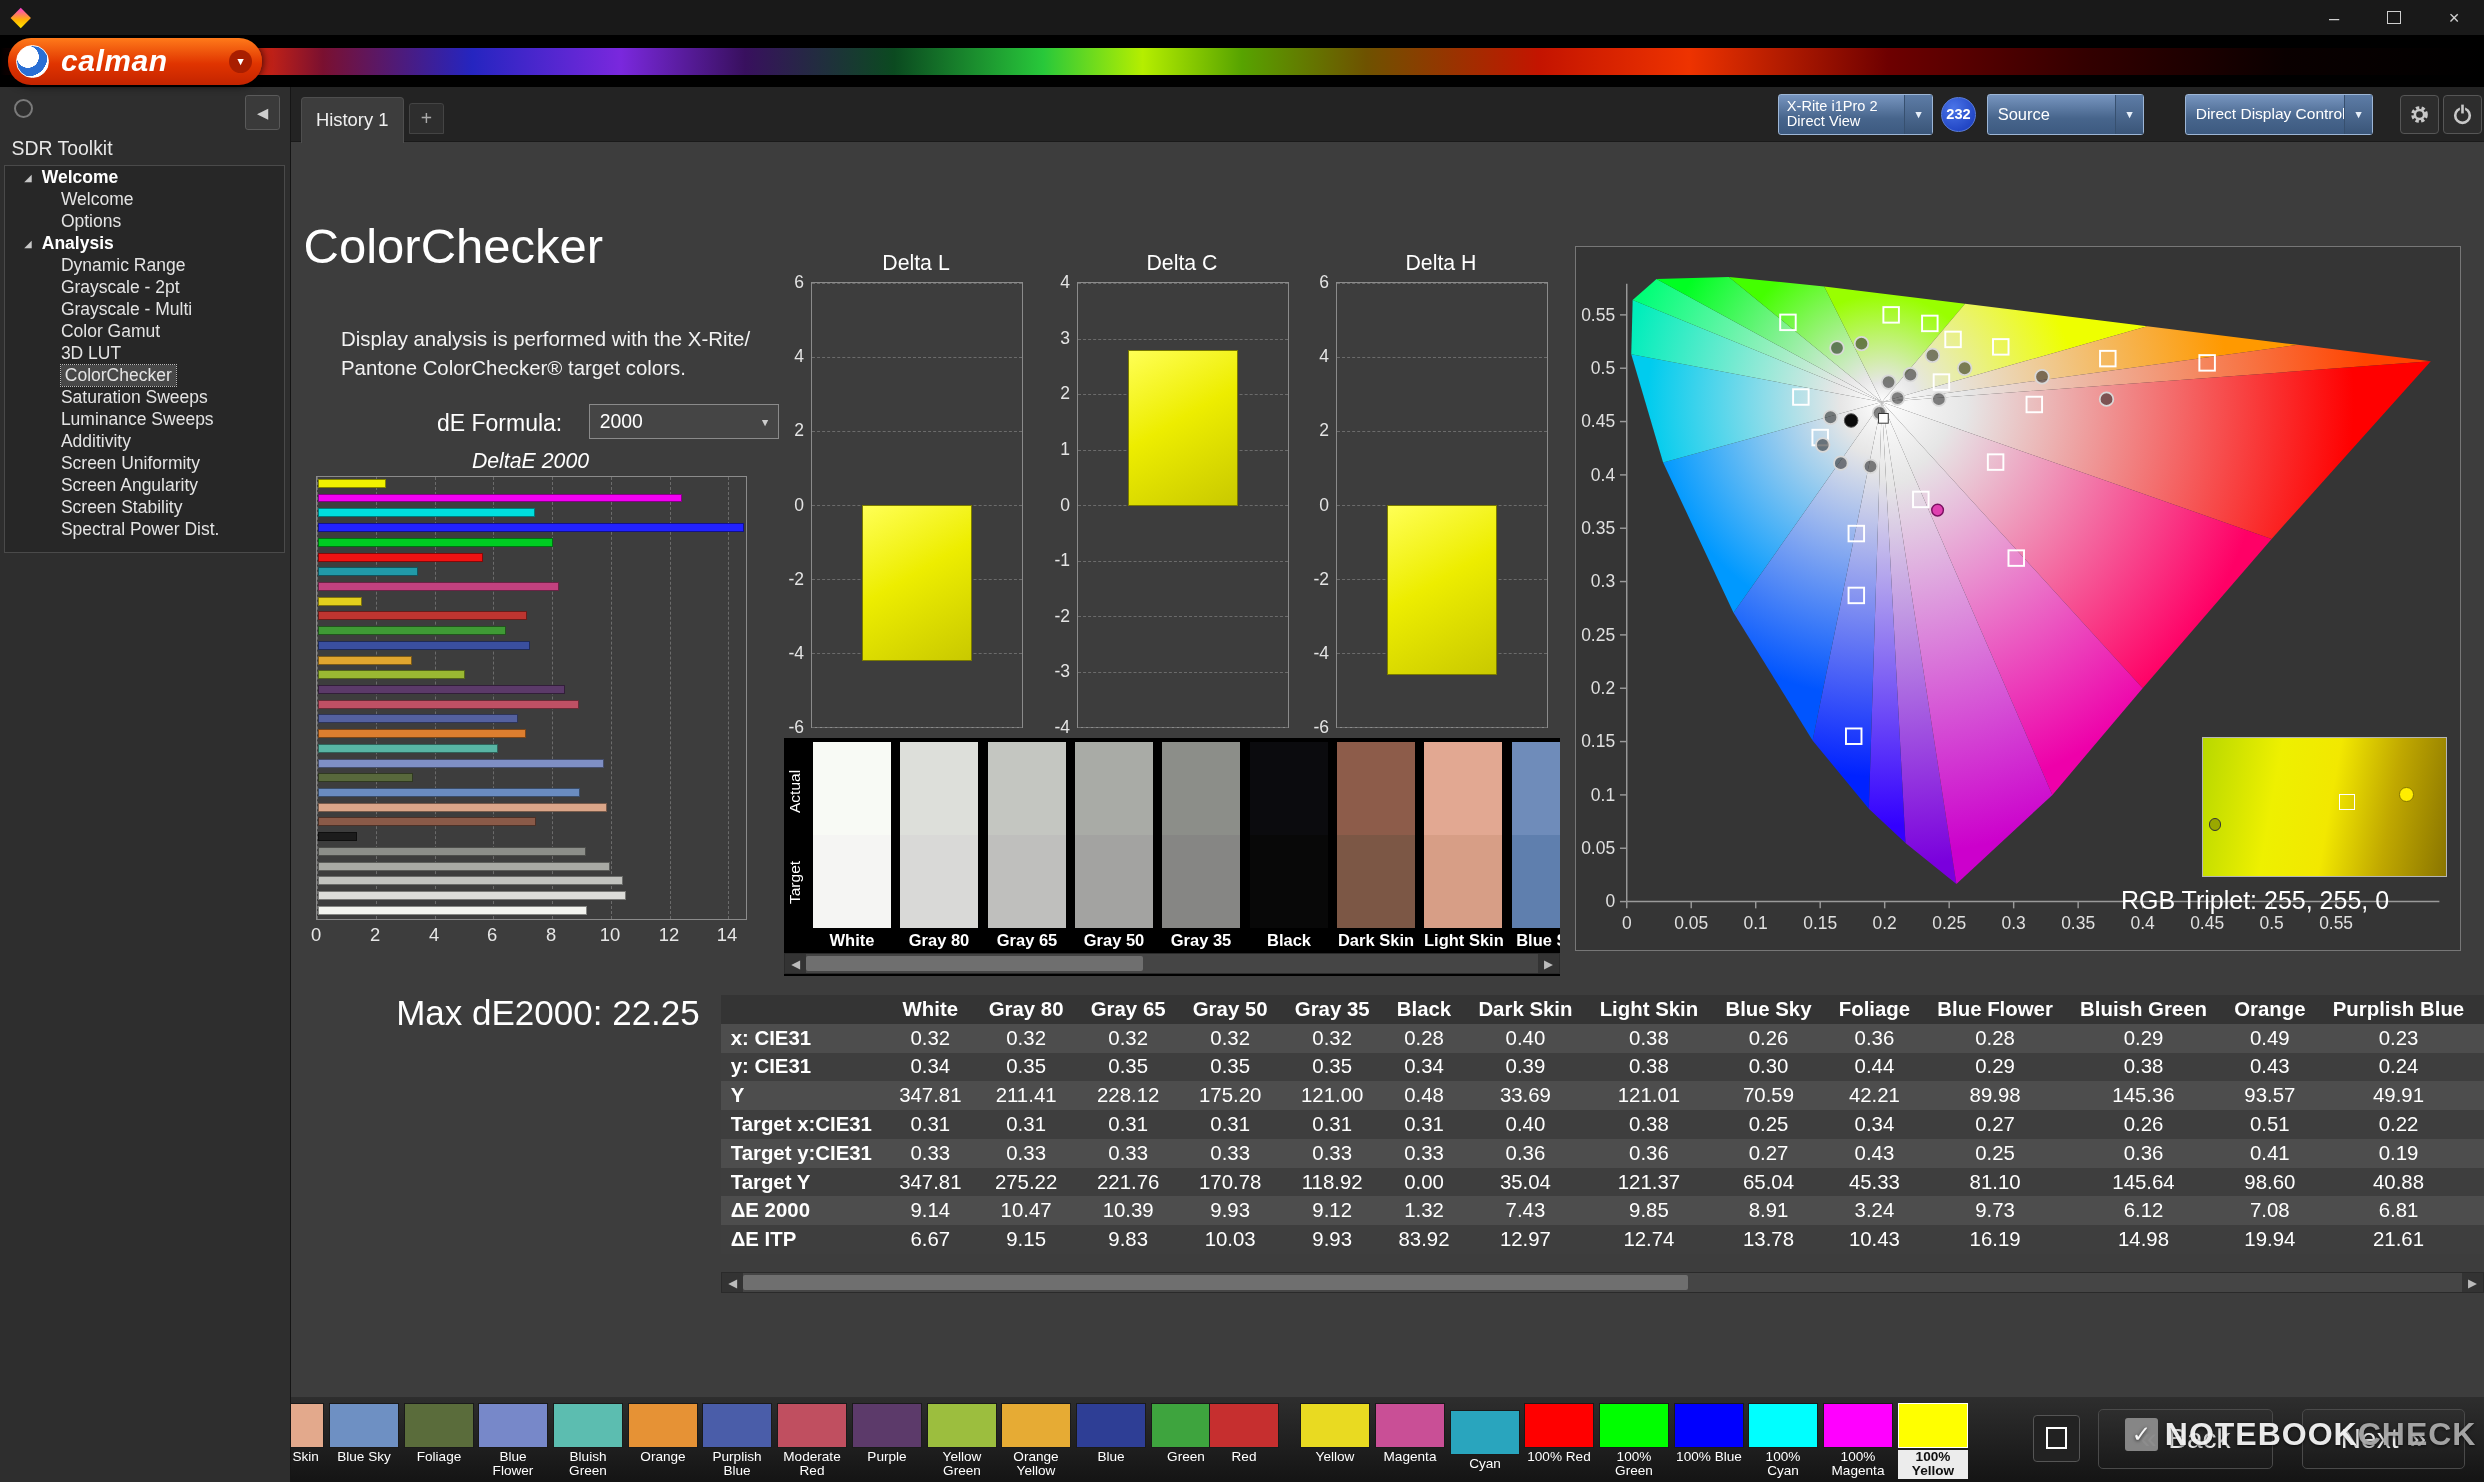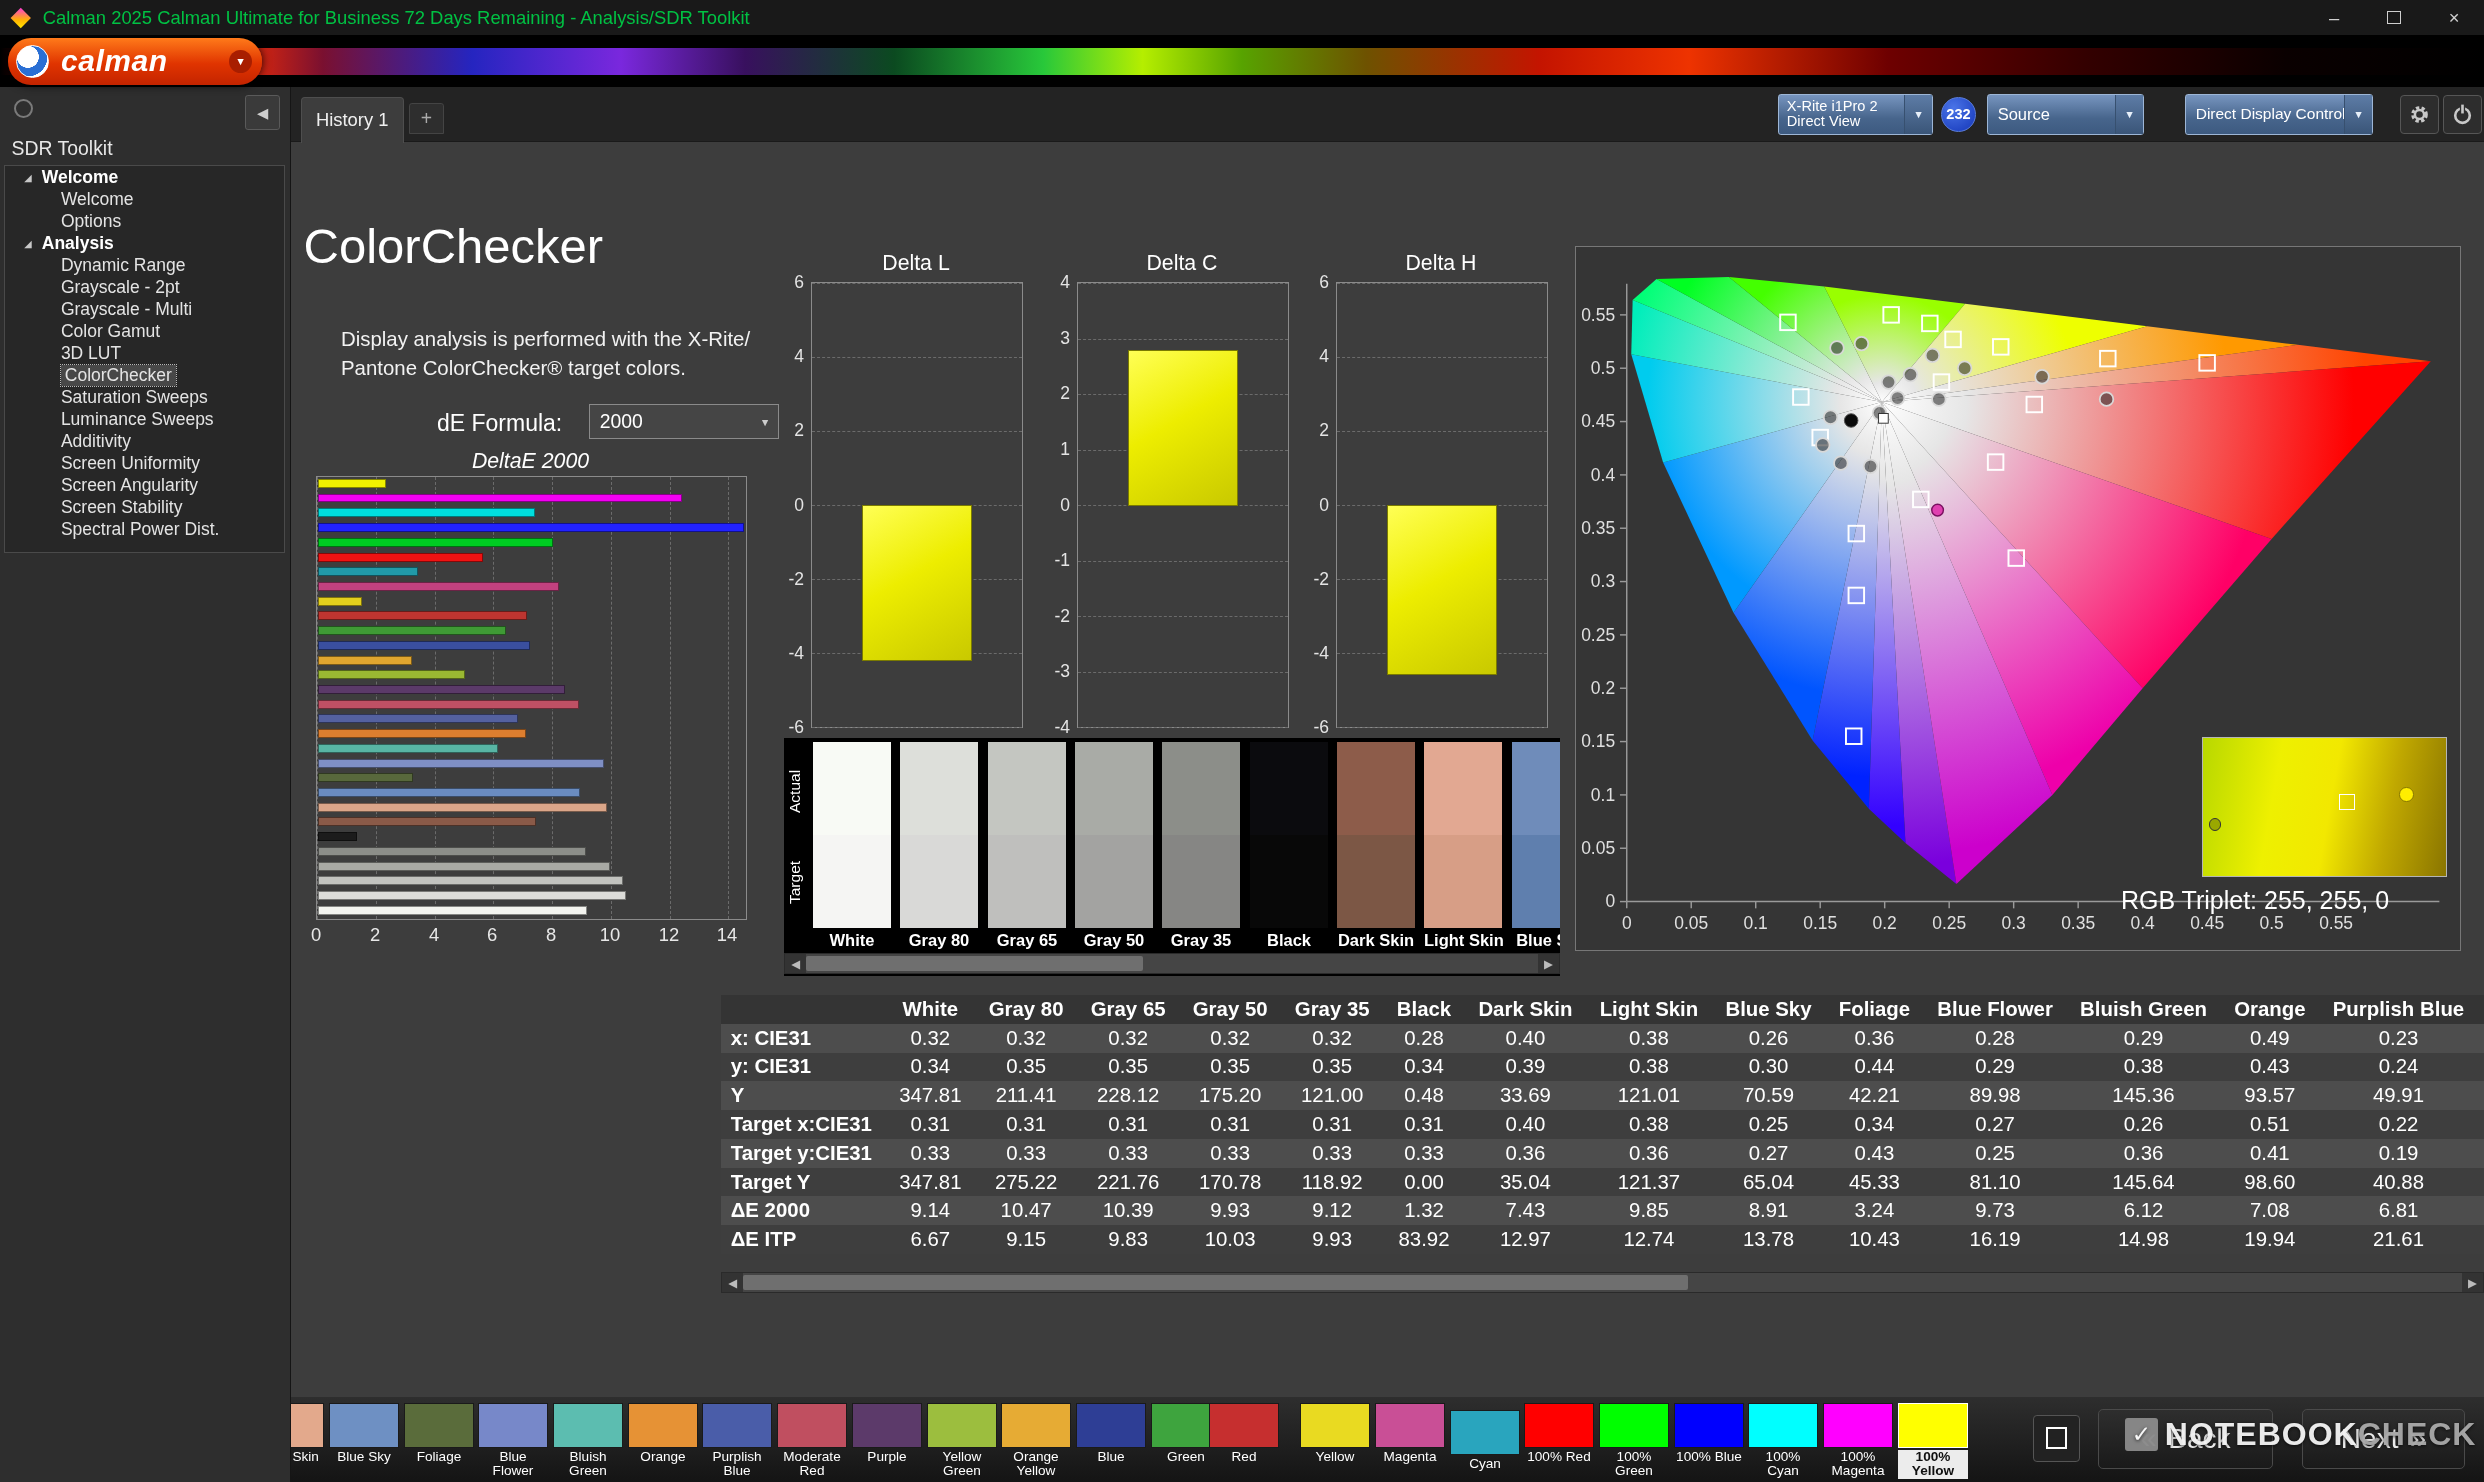--- a/index.html
+++ b/index.html
@@ -119,21 +119,20 @@
   #watermark{position:absolute;left:1834px;top:19.4px;display:flex;align-items:center;z-index:9;opacity:.96;text-shadow:0 1px 3.9px rgba(0,0,0,.7);}
   #watermark .wm-logo{width:33px;height:33px;background:#8a8a8a;color:#fff;display:flex;align-items:center;justify-content:center;font-size:23px;font-weight:bold;margin-right:6.8px;border-radius:2.9px;}
   #watermark .t1{font-size:32px;font-weight:bold;color:#f2f2f2;letter-spacing:1px;}
   #watermark .t2{font-size:32px;font-weight:bold;color:#a8a8a8;letter-spacing:1px;}
 </style>
 </head>
 <body>
 
 <div class="titlebar">
   <div class="tb-icon"></div>
-  <div class="tb-title">Calman 2025 Calman Ultimate for Business 72 Days Remaining  - Analysis/SDR Toolkit</div>
   <div class="tb-btns">
     <div class="tb-btn">–</div>
     <div class="tb-btn">
         <span class="maxglyph"></span>
       </div>
     <div class="tb-btn">×</div>
   </div>
 </div>
 
 <div class="logoband">
@@ -296,20 +295,21 @@
       <span style="left: 59px;">2</span>
       <span style="left: 118px;">4</span>
       <span style="left: 176px;">6</span>
       <span style="left: 235px;">8</span>
       <span style="left: 294px;">10</span>
       <span style="left: 353px;">12</span>
       <span style="left: 411px;">14</span>
     </div>
 
   <div id="stats-block">
+    <div class="s2">Max dE2000: 22.25</div>
   </div>
 
   <div class="dtitle" style="left:520px">Delta L</div>
   <div class="dtitle" style="left:786px">Delta C</div>
   <div class="dtitle" style="left:1045px">Delta H</div>
   <div class="dchart" id="dl" style="left:520px">
       <div class="hgrid" style="top: 0px;"></div>
       <span class="ylab" style="top: -10.7px;">6</span>
       <div class="hgrid" style="top: 74px;"></div>
       <span class="ylab" style="top: 63px;">4</span>

